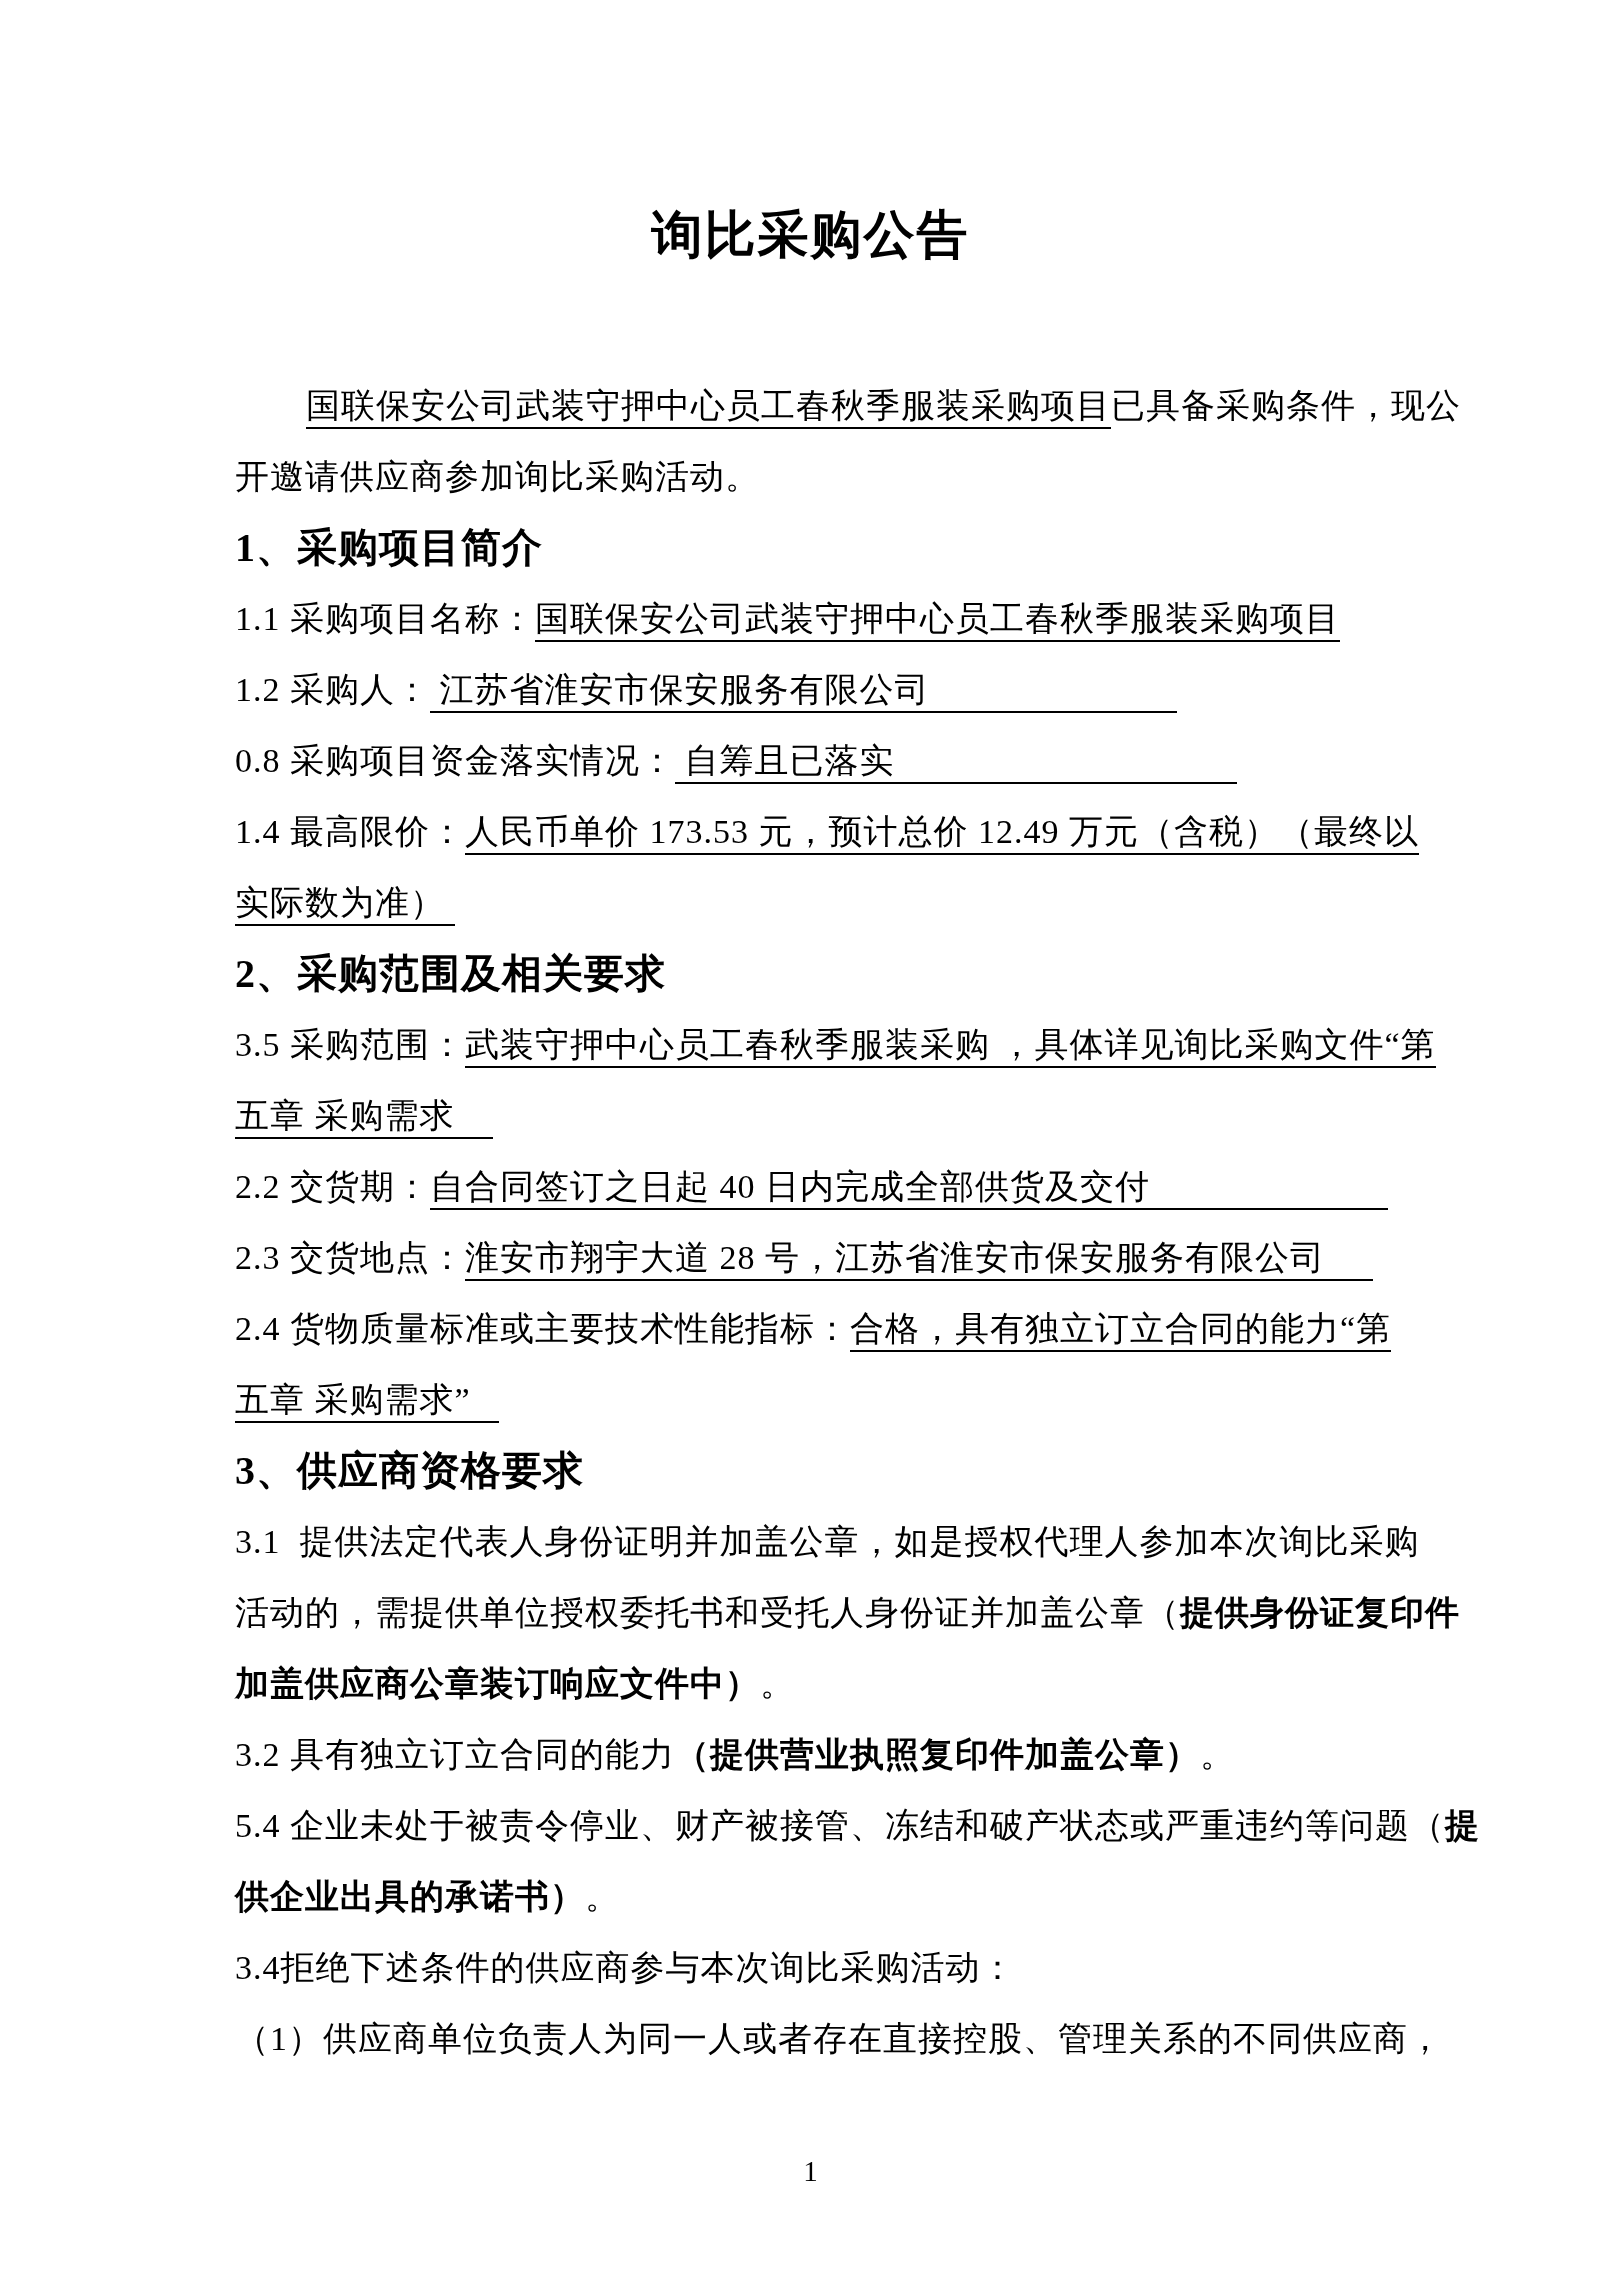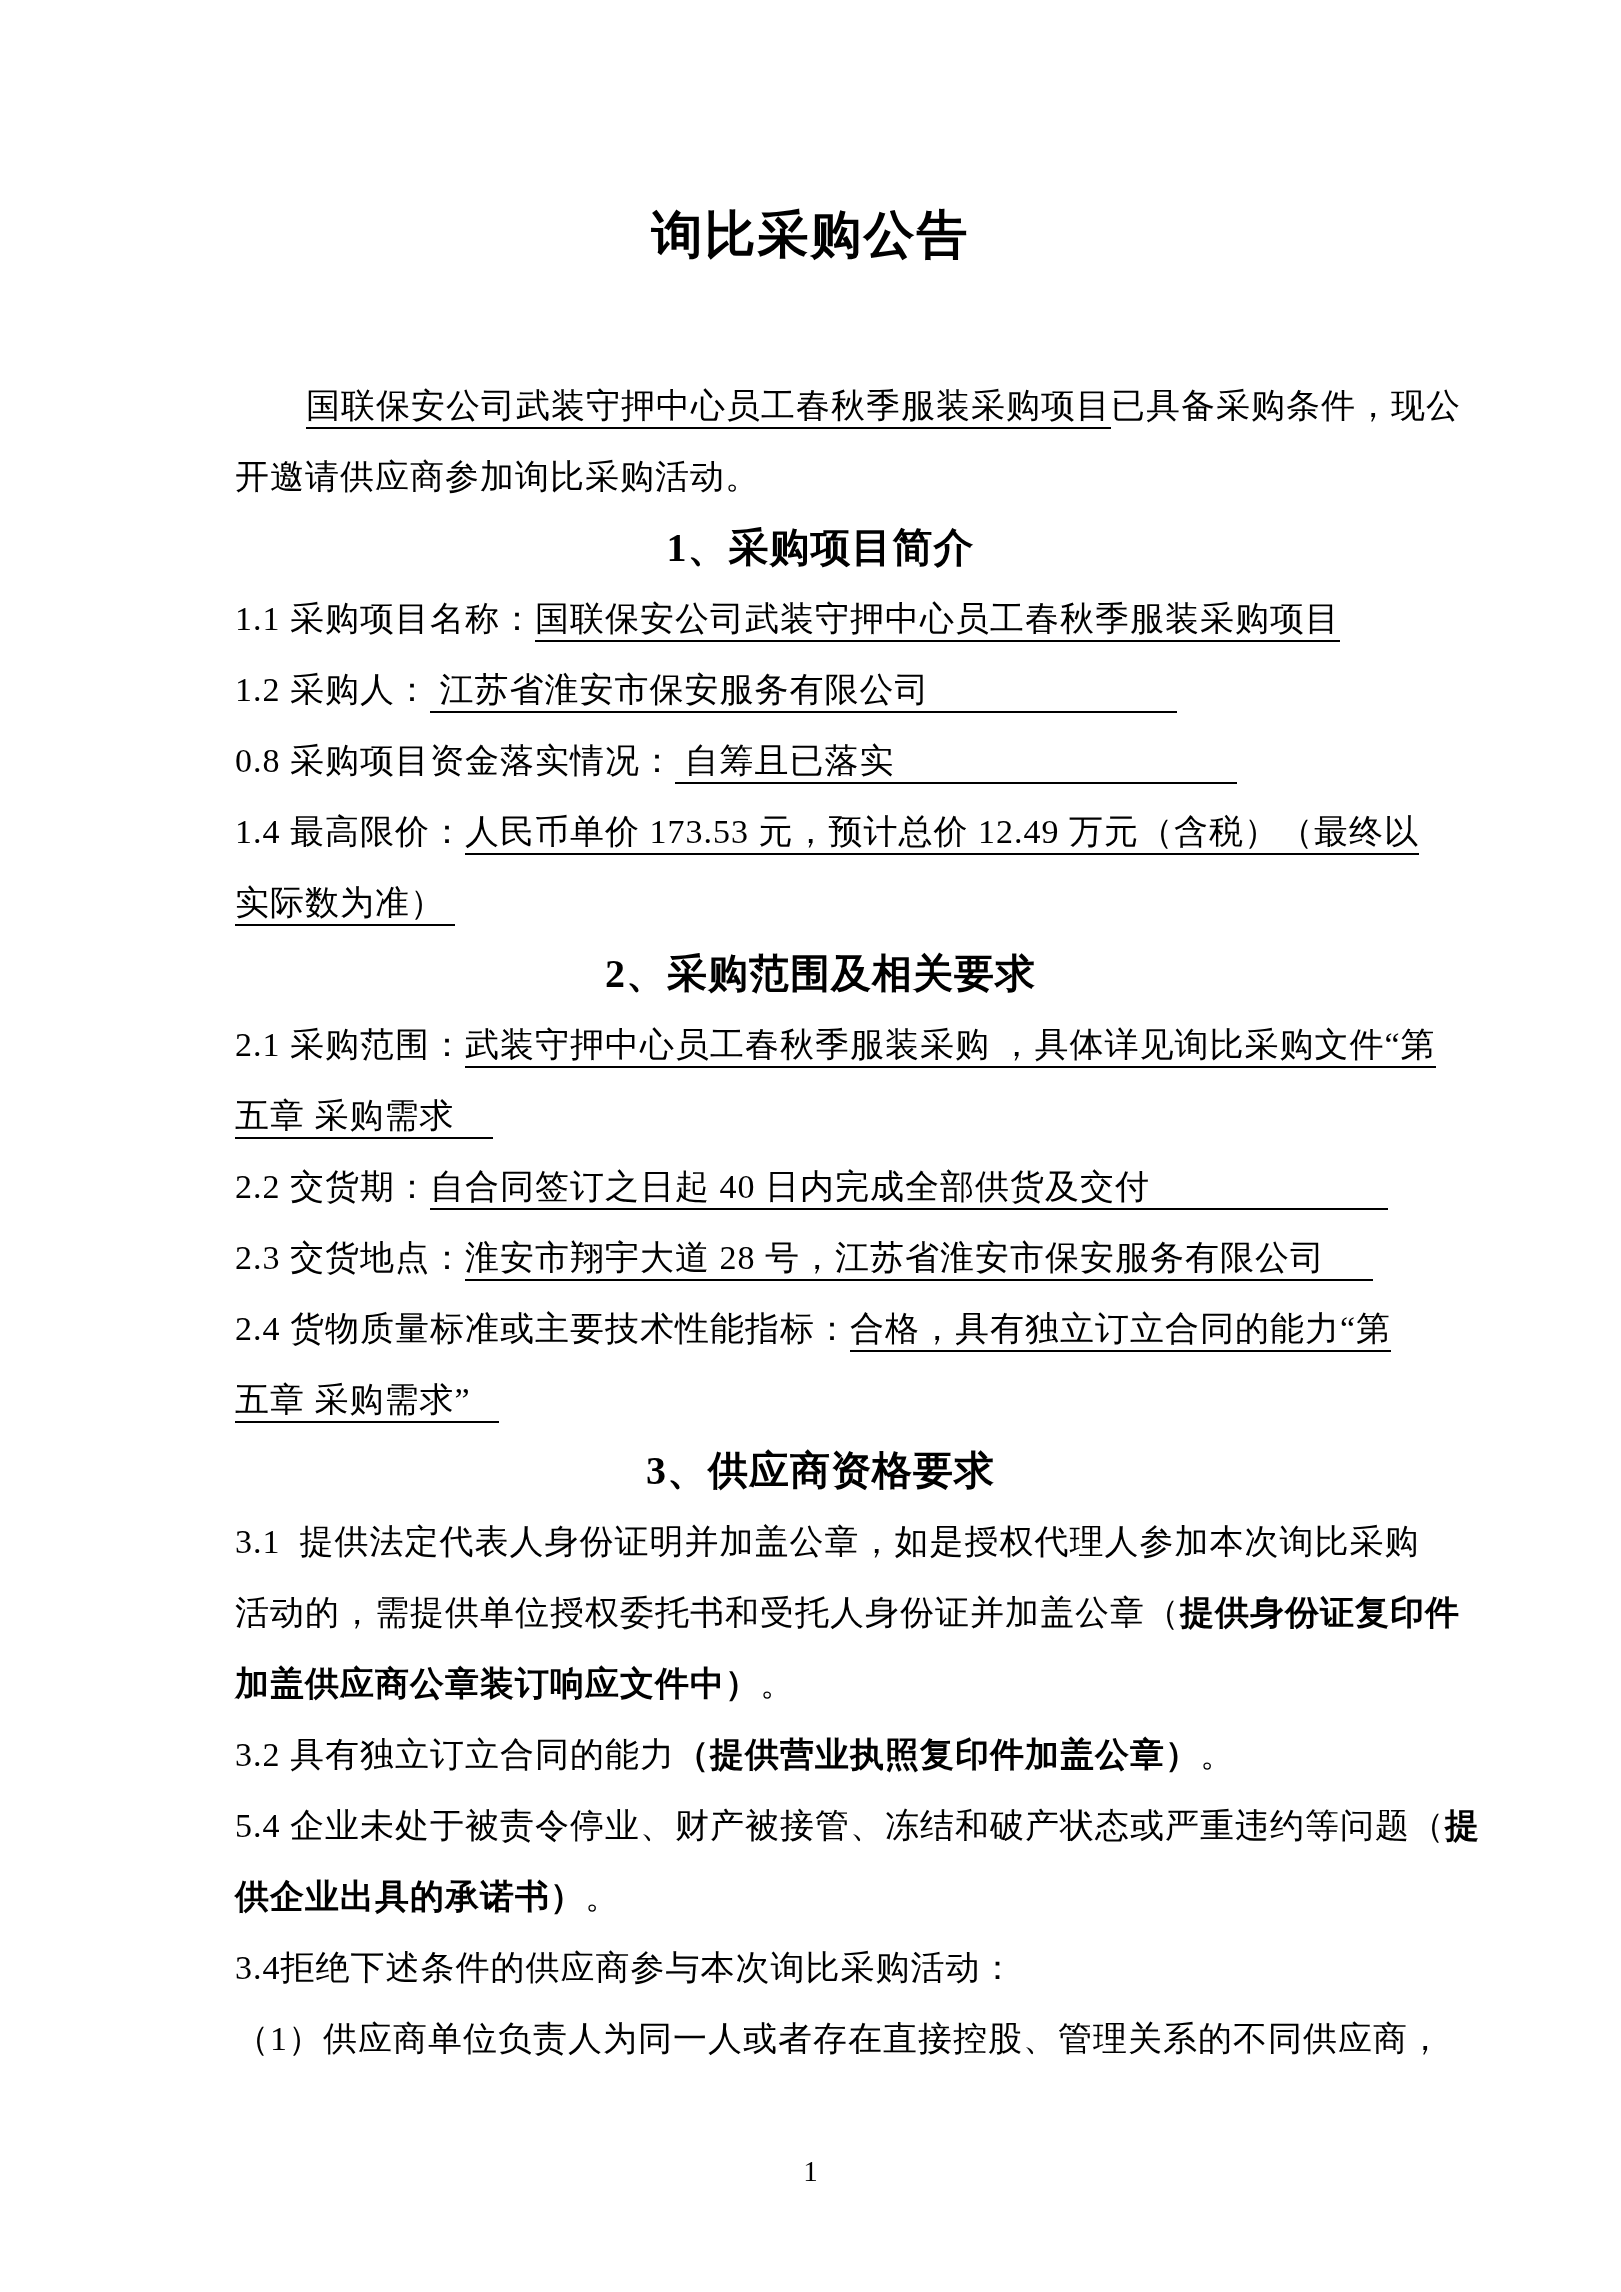--- a/index.html
+++ b/index.html
@@ -34,21 +34,20 @@
     margin: 0;
     height: 71px;
     line-height: 71px;
     font-size: 34px;
     letter-spacing: 1px;
     white-space: pre;
   }
   .line.heading {
     font-size: 40px;
     font-weight: bold;
-    text-align: center;
   }
   .line.indent { padding-left: 71px; }
   .seg { display: inline; }
   .seg.u { border-bottom: 2.9px solid #000; padding-bottom: 3px; }
   .seg.b { font-weight: bold; }
   .page-number {
     position: absolute;
     top: 2152px;
     left: 0;
     width: 100%;
@@ -65,21 +64,21 @@
   <div class="doc-body" id="doc-body">
       <p class="line body indent"><span class="seg u">国联保安公司武装守押中心员工春秋季服装采购项目</span><span class="seg r">已具备采购条件，现公</span></p>
       <p class="line body"><span class="seg r">开邀请供应商参加询比采购活动。</span></p>
       <p class="line heading"><span class="seg r">1、采购项目简介</span></p>
       <p class="line body"><span class="seg r">1.1 采购项目名称：</span><span class="seg u">国联保安公司武装守押中心员工春秋季服装采购项目</span></p>
       <p class="line body"><span class="seg r">1.2 采购人：</span><span class="seg u">&nbsp;江苏省淮安市保安服务有限公司&nbsp;&nbsp;&nbsp;&nbsp;&nbsp;&nbsp;&nbsp;&nbsp;&nbsp;&nbsp;&nbsp;&nbsp;&nbsp;&nbsp;&nbsp;&nbsp;&nbsp;&nbsp;&nbsp;&nbsp;&nbsp;&nbsp;&nbsp;&nbsp;&nbsp;&nbsp;</span></p>
       <p class="line body"><span class="seg r">0.8 采购项目资金落实情况：</span><span class="seg u">&nbsp;自筹且已落实&nbsp;&nbsp;&nbsp;&nbsp;&nbsp;&nbsp;&nbsp;&nbsp;&nbsp;&nbsp;&nbsp;&nbsp;&nbsp;&nbsp;&nbsp;&nbsp;&nbsp;&nbsp;&nbsp;&nbsp;&nbsp;&nbsp;&nbsp;&nbsp;&nbsp;&nbsp;&nbsp;&nbsp;&nbsp;&nbsp;&nbsp;&nbsp;&nbsp;&nbsp;&nbsp;&nbsp;</span></p>
       <p class="line body"><span class="seg r">1.4 最高限价：</span><span class="seg u">人民币单价 173.53 元，预计总价 12.49 万元（含税）（最终以</span></p>
       <p class="line body"><span class="seg u">实际数为准）&nbsp;</span></p>
       <p class="line heading"><span class="seg r">2、采购范围及相关要求</span></p>
-      <p class="line body"><span class="seg r">2.1 采购范围：</span><span class="seg u">武装守押中心员工春秋季服装采购 ，具体详见询比采购文件“第</span></p>
+      <p class="line body"><span class="seg r">3.5 采购范围：</span><span class="seg u">武装守押中心员工春秋季服装采购 ，具体详见询比采购文件“第</span></p>
       <p class="line body"><span class="seg u">五章 采购需求&nbsp;&nbsp;&nbsp;&nbsp;</span></p>
       <p class="line body"><span class="seg r">2.2 交货期：</span><span class="seg u">自合同签订之日起 40 日内完成全部供货及交付&nbsp;&nbsp;&nbsp;&nbsp;&nbsp;&nbsp;&nbsp;&nbsp;&nbsp;&nbsp;&nbsp;&nbsp;&nbsp;&nbsp;&nbsp;&nbsp;&nbsp;&nbsp;&nbsp;&nbsp;&nbsp;&nbsp;&nbsp;&nbsp;&nbsp;</span></p>
       <p class="line body"><span class="seg r">2.3 交货地点：</span><span class="seg u">淮安市翔宇大道 28 号，江苏省淮安市保安服务有限公司&nbsp;&nbsp;&nbsp;&nbsp;&nbsp;</span></p>
       <p class="line body"><span class="seg r">2.4 货物质量标准或主要技术性能指标：</span><span class="seg u">合格，具有独立订立合同的能力“第</span></p>
       <p class="line body"><span class="seg u">五章 采购需求”&nbsp;&nbsp;&nbsp;</span></p>
       <p class="line heading"><span class="seg r">3、供应商资格要求</span></p>
       <p class="line body"><span class="seg r">3.1  提供法定代表人身份证明并加盖公章，如是授权代理人参加本次询比采购</span></p>
       <p class="line body"><span class="seg r">活动的，需提供单位授权委托书和受托人身份证并加盖公章（</span><span class="seg b">提供身份证复印件</span></p>
       <p class="line body"><span class="seg b">加盖供应商公章装订响应文件中）</span><span class="seg r">。</span></p>
       <p class="line body"><span class="seg r">3.2 具有独立订立合同的能力</span><span class="seg b">（提供营业执照复印件加盖公章）</span><span class="seg r">。</span></p>

